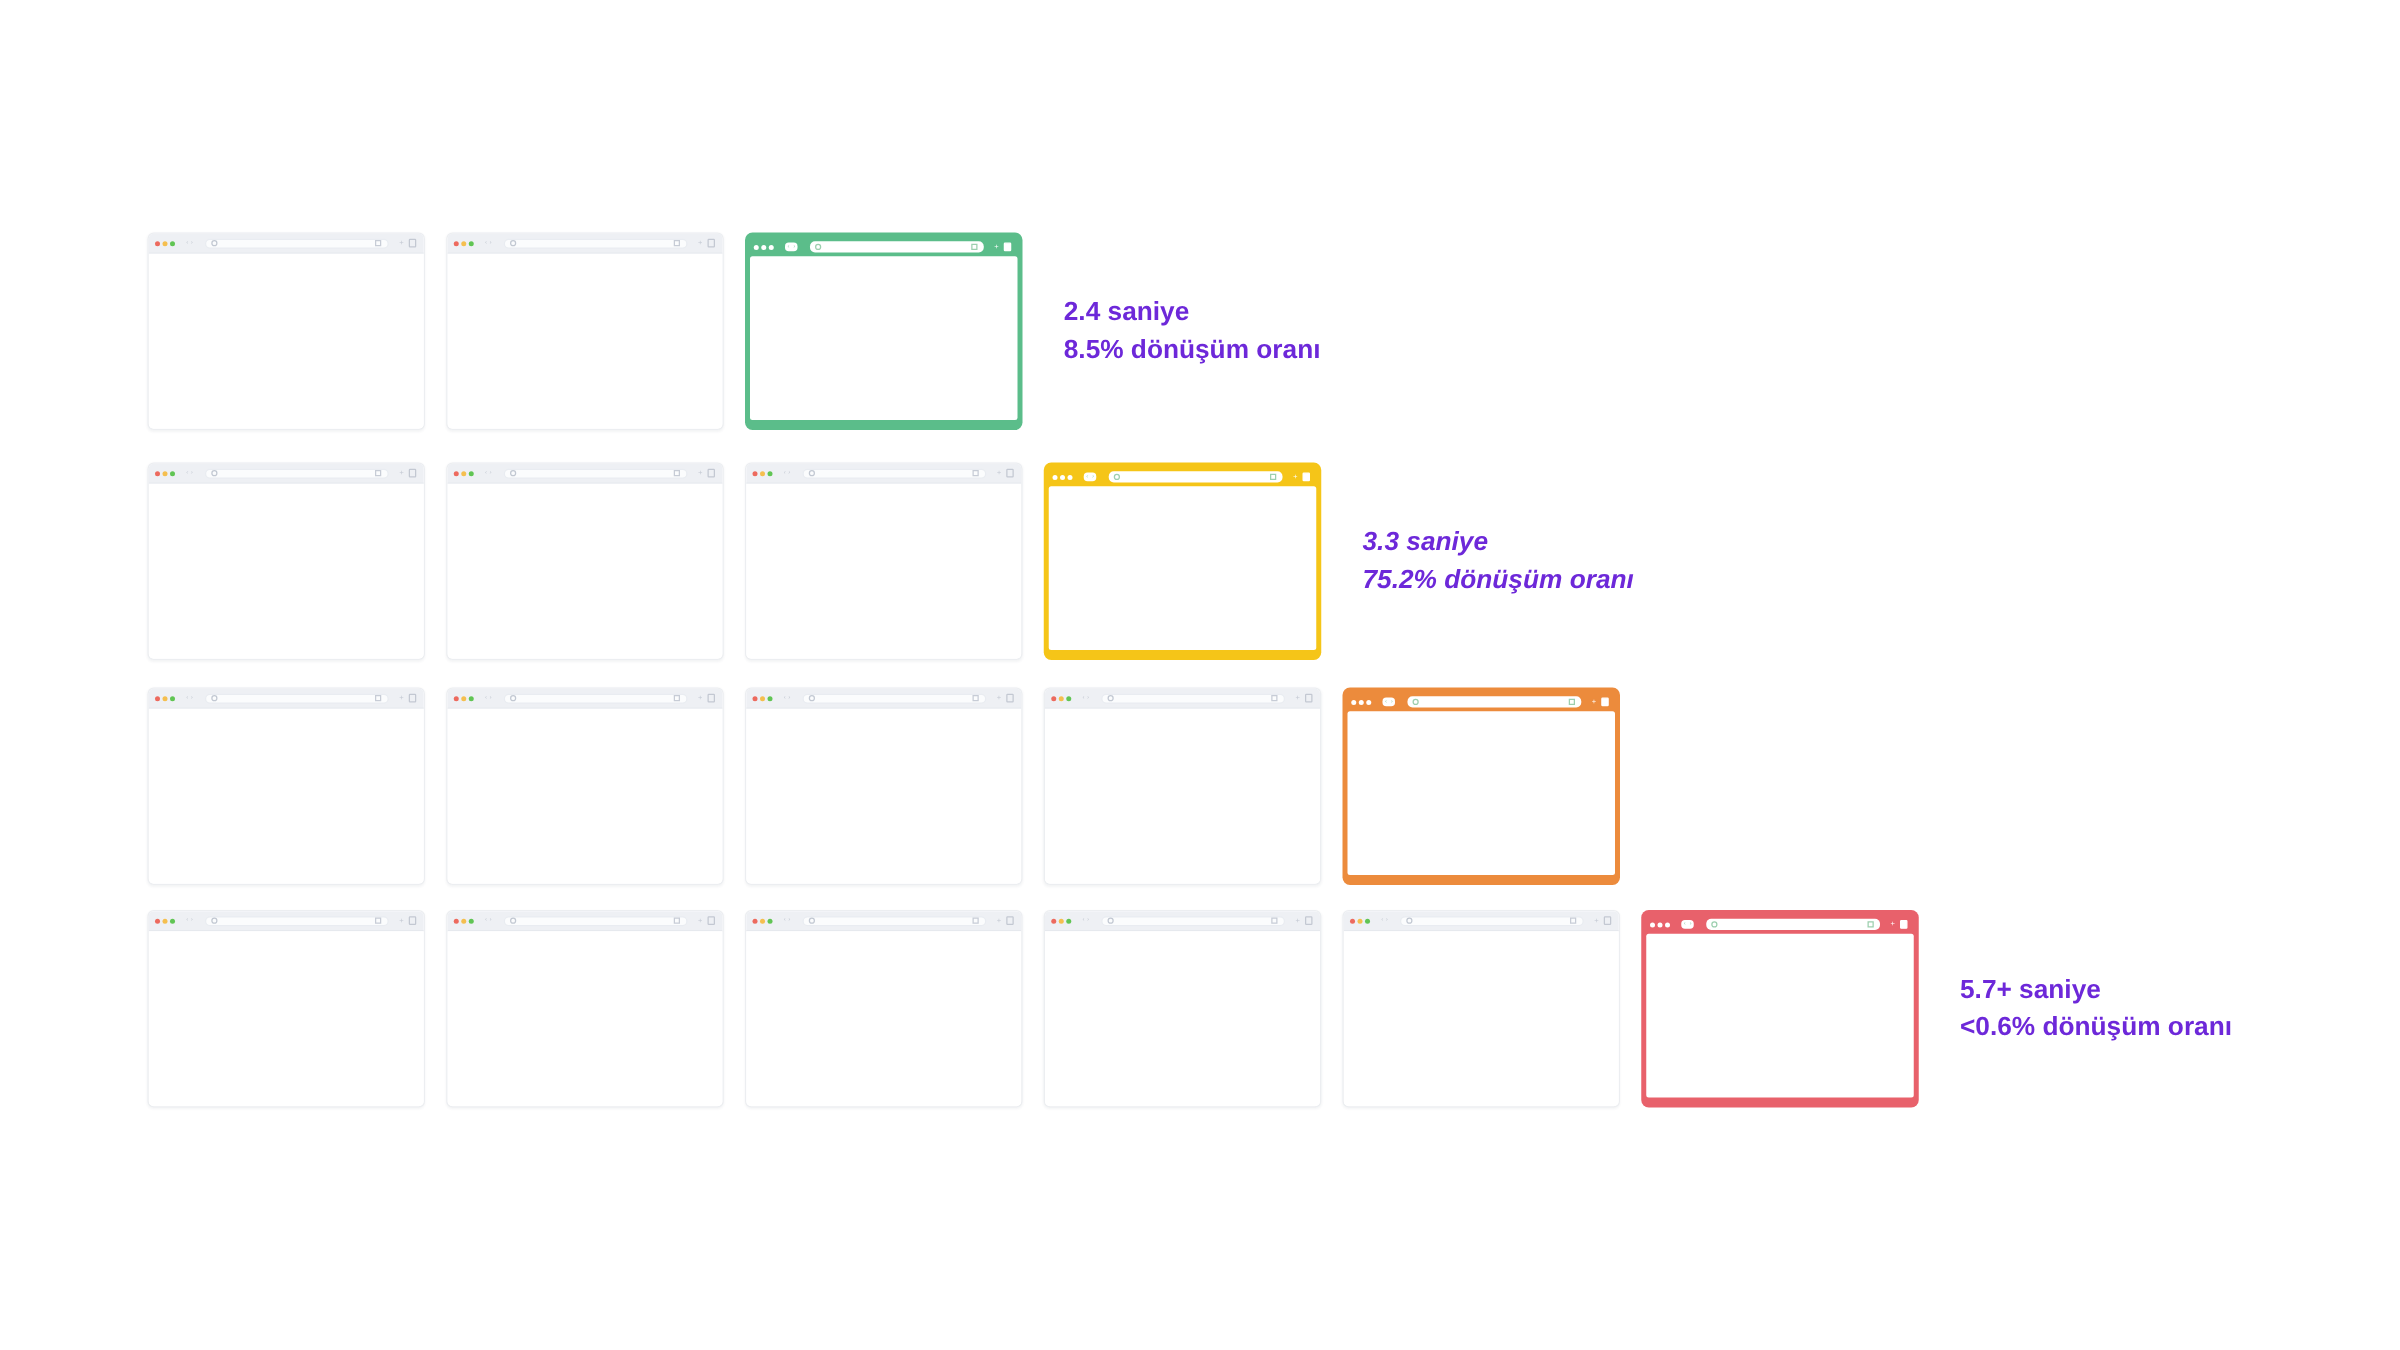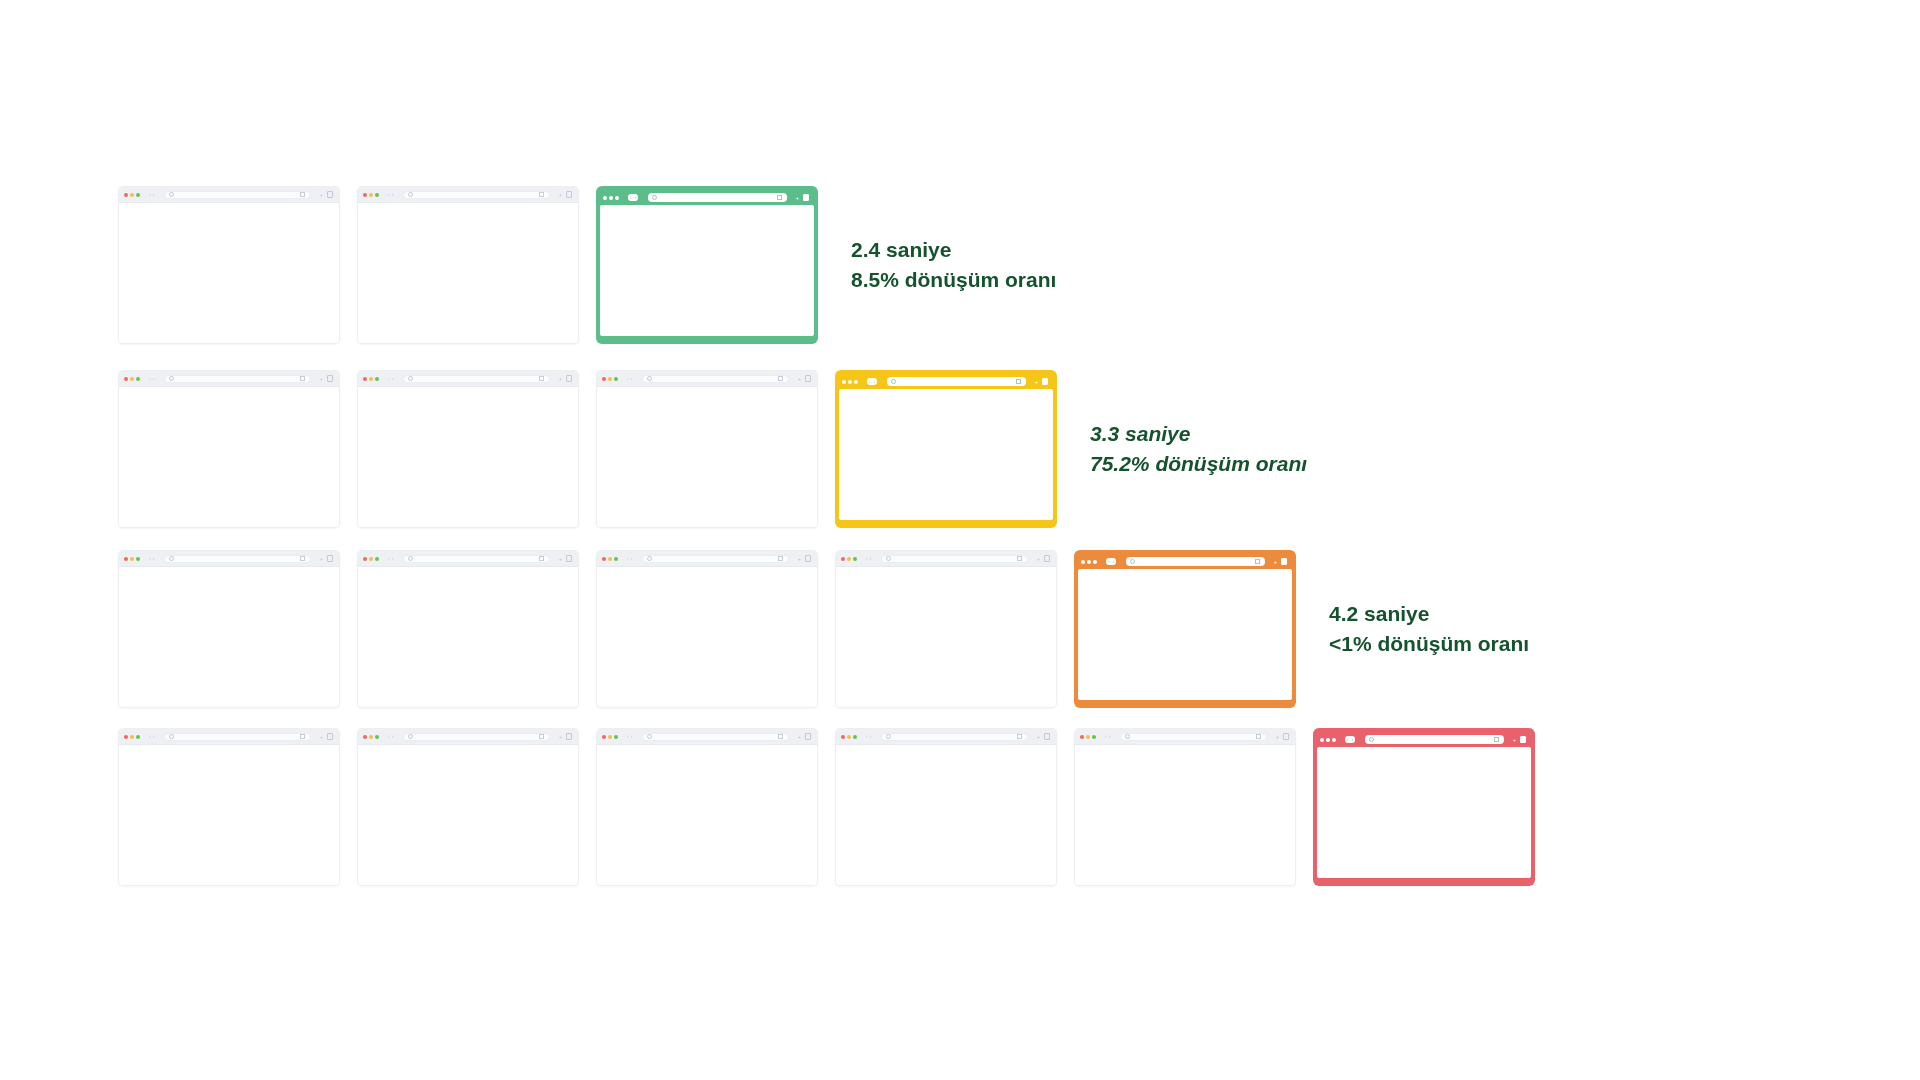--- a/index.html
+++ b/index.html
@@ -171,21 +171,21 @@
     border: 0.7px solid #c3c8d2;
     border-radius: 1px;
   }
   .hl .rtools .plus { color: #ffffff; }
   .hl .rtools .tabs { border-color: #ffffff; background: #ffffff; }
 
   
   .caption {
     margin-left: 16px;
     flex: 0 0 auto;
-    color: #14532d;
+    color: #6d28d9;
     font-size: 21px;
     line-height: 1.42;
     white-space: nowrap;
     align-self: center;
   }
   .caption .l1 { font-weight: 700; display: block; }
   .caption .l2 { font-weight: 700; display: block; }
 </style>
 </head>
 <body style="background: rgb(255, 255, 255);">
@@ -461,24 +461,20 @@
             <span class="mag"></span>
             <span class="rl"></span>
           </div>
           <div class="rtools">
             <span class="plus">+</span>
             <span class="tabs"></span>
           </div>
         </div>
         <div class="body"></div>
       </div>
-      <div class="caption">
-        <span class="l1">4.2 saniye</span>
-        <span class="l2">&lt;1% dönüşüm oranı</span>
-      </div>
     </div>
     <div class="row" style="top: 728px; left: 118px;">
       <div class="win grey">
         <div class="chrome">
           <div class="lights">
             <i></i>
             <i></i>
             <i></i>
           </div>
           <div class="nav">
@@ -599,14 +595,18 @@
             <span class="mag"></span>
             <span class="rl"></span>
           </div>
           <div class="rtools">
             <span class="plus">+</span>
             <span class="tabs"></span>
           </div>
         </div>
         <div class="body"></div>
       </div>
+      <div class="caption">
+        <span class="l1">5.7+ saniye</span>
+        <span class="l2">&lt;0.6% dönüşüm oranı</span>
+      </div>
     </div>
   </div>
 
 </body></html>

